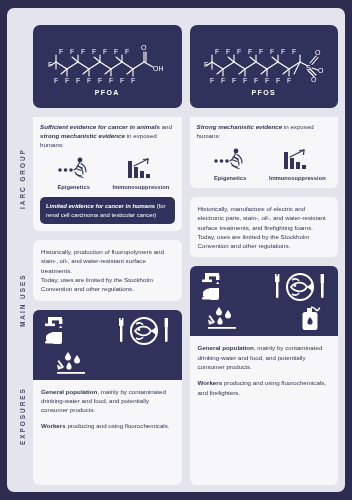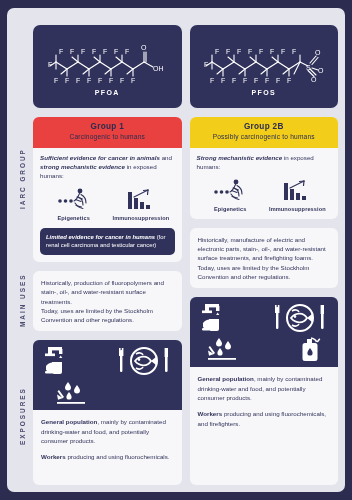--- a/index.html
+++ b/index.html
@@ -207,24 +207,20 @@
               <text x="72" y="46">F</text>
                 <text x="83" y="46">F</text>
               <text x="93" y="13">O</text>
               <text x="105" y="34">OH</text>
             </g>
           </svg>
           <div class="chem-name">PFOA</div>
         </div>
 
         <div class="grp-wrap">
-          <div class="badge red">
-            <div class="badge-title">Group 1</div>
-            <div class="badge-sub">Carcinogenic to humans</div>
-          </div>
           <div class="evid">
             <div class="evid-txt">
               <b>Sufficient evidence for cancer in animals</b><span> and </span><b>strong mechanistic evidence</b><span> in exposed humans:</span>
             </div>
             <div class="icon-row">
               <div class="icon-cell">
                 <svg width="34" height="24" viewBox="0 0 34 24">
                   <g fill="#32335a">
                     <circle cx="3" cy="13" r="1.8"></circle>
                       <circle cx="8.5" cy="13" r="1.8"></circle>
@@ -381,24 +377,20 @@
               <text x="102" y="33">S</text>
               <text x="111" y="18">O</text>
               <text x="107" y="45">O</text>
               <text x="114" y="36">OH</text>
             </g>
           </svg>
           <div class="chem-name">PFOS</div>
         </div>
 
         <div class="grp-wrap">
-          <div class="badge yellow">
-            <div class="badge-title">Group 2B</div>
-            <div class="badge-sub">Possibly carcinogenic to humans</div>
-          </div>
           <div class="evid">
             <div class="evid-txt">
               <b>Strong mechanistic evidence</b><span> in exposed humans:</span>
             </div>
             <div class="icon-row">
               <div class="icon-cell">
                 <svg width="34" height="24" viewBox="0 0 34 24">
                   <g fill="#32335a">
                     <circle cx="3" cy="13" r="1.8"></circle>
                       <circle cx="8.5" cy="13" r="1.8"></circle>

